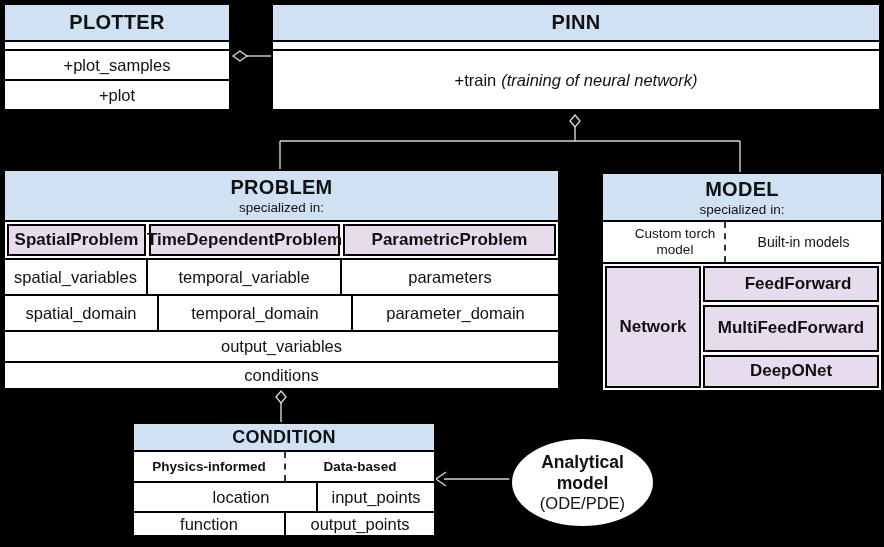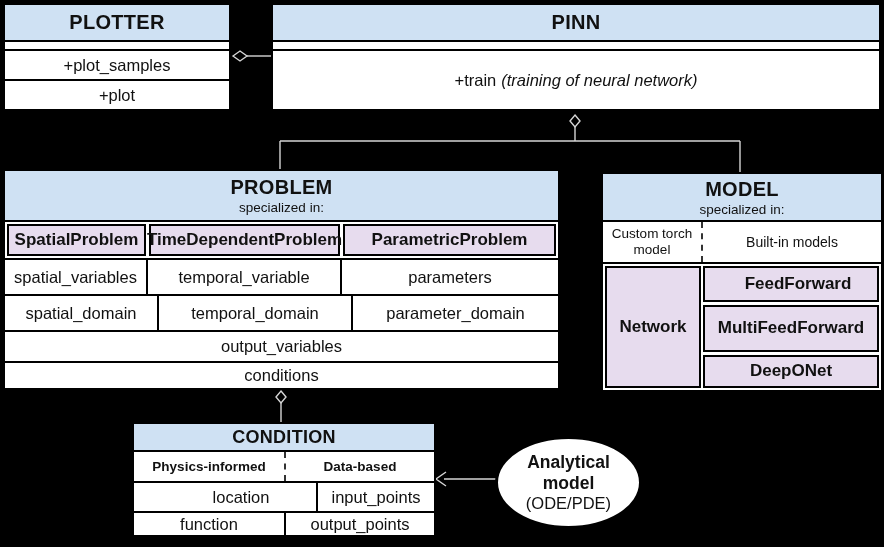--- a/index.html
+++ b/index.html
@@ -105,21 +105,21 @@
     <div class="row" style="flex:1;border-top:2px solid #000;">
       <span>conditions</span>
     </div>
   </div>
 
   <div class="box" style="left:601px;top:172px;width:282px;height:220px;">
     <div class="hdr" style="height:48px;">
       <div class="title">MODEL</div>
       <div class="subtitle">specialized in:</div>
     </div>
-    <div class="cols" style="height:40px;">
+    <div class="cols" style="height:40px;padding-left:23px;">
       <div class="small" style="width:98px;text-align:center;line-height:1.15;padding:0 6px;">Custom torch model</div>
       <div class="vdash" style="flex:1;font-size:14px;">Built-in models</div>
     </div>
     <div style="flex:1;display:flex;border-top:2px solid #000;padding:2px;gap:2px;box-sizing:border-box;">
       <div class="pill" style="width:96px;">Network</div>
       <div style="flex:1;display:flex;flex-direction:column;gap:3px;">
         <div class="pill" style="flex:36;padding-left:14px;">FeedForward</div>
         <div class="pill" style="flex:48;">MultiFeedForward</div>
         <div class="pill" style="flex:33;">DeepONet</div>
       </div>
@@ -137,19 +137,19 @@
     <div class="cols" style="height:30px;border-top:2px solid #000;font-size:16.5px;">
       <div style="width:150px;margin-left:32px;">location</div>
       <div class="vline" style="flex:1;">input_points</div>
     </div>
     <div class="cols" style="flex:1;border-top:2px solid #000;font-size:16.5px;">
       <div style="width:150px;">function</div>
       <div class="vline" style="flex:1;">output_points</div>
     </div>
   </div>
 
-  <div class="ellipse" style="left:495px;top:436px;width:147px;height:93px;">
+  <div class="ellipse" style="left:509px;top:436px;width:147px;height:93px;">
     <div class="b">Analytical</div>
     <div class="b">model</div>
     <div class="r">(ODE/PDE)</div>
   </div>
 
 </div>
 
 </body></html>

